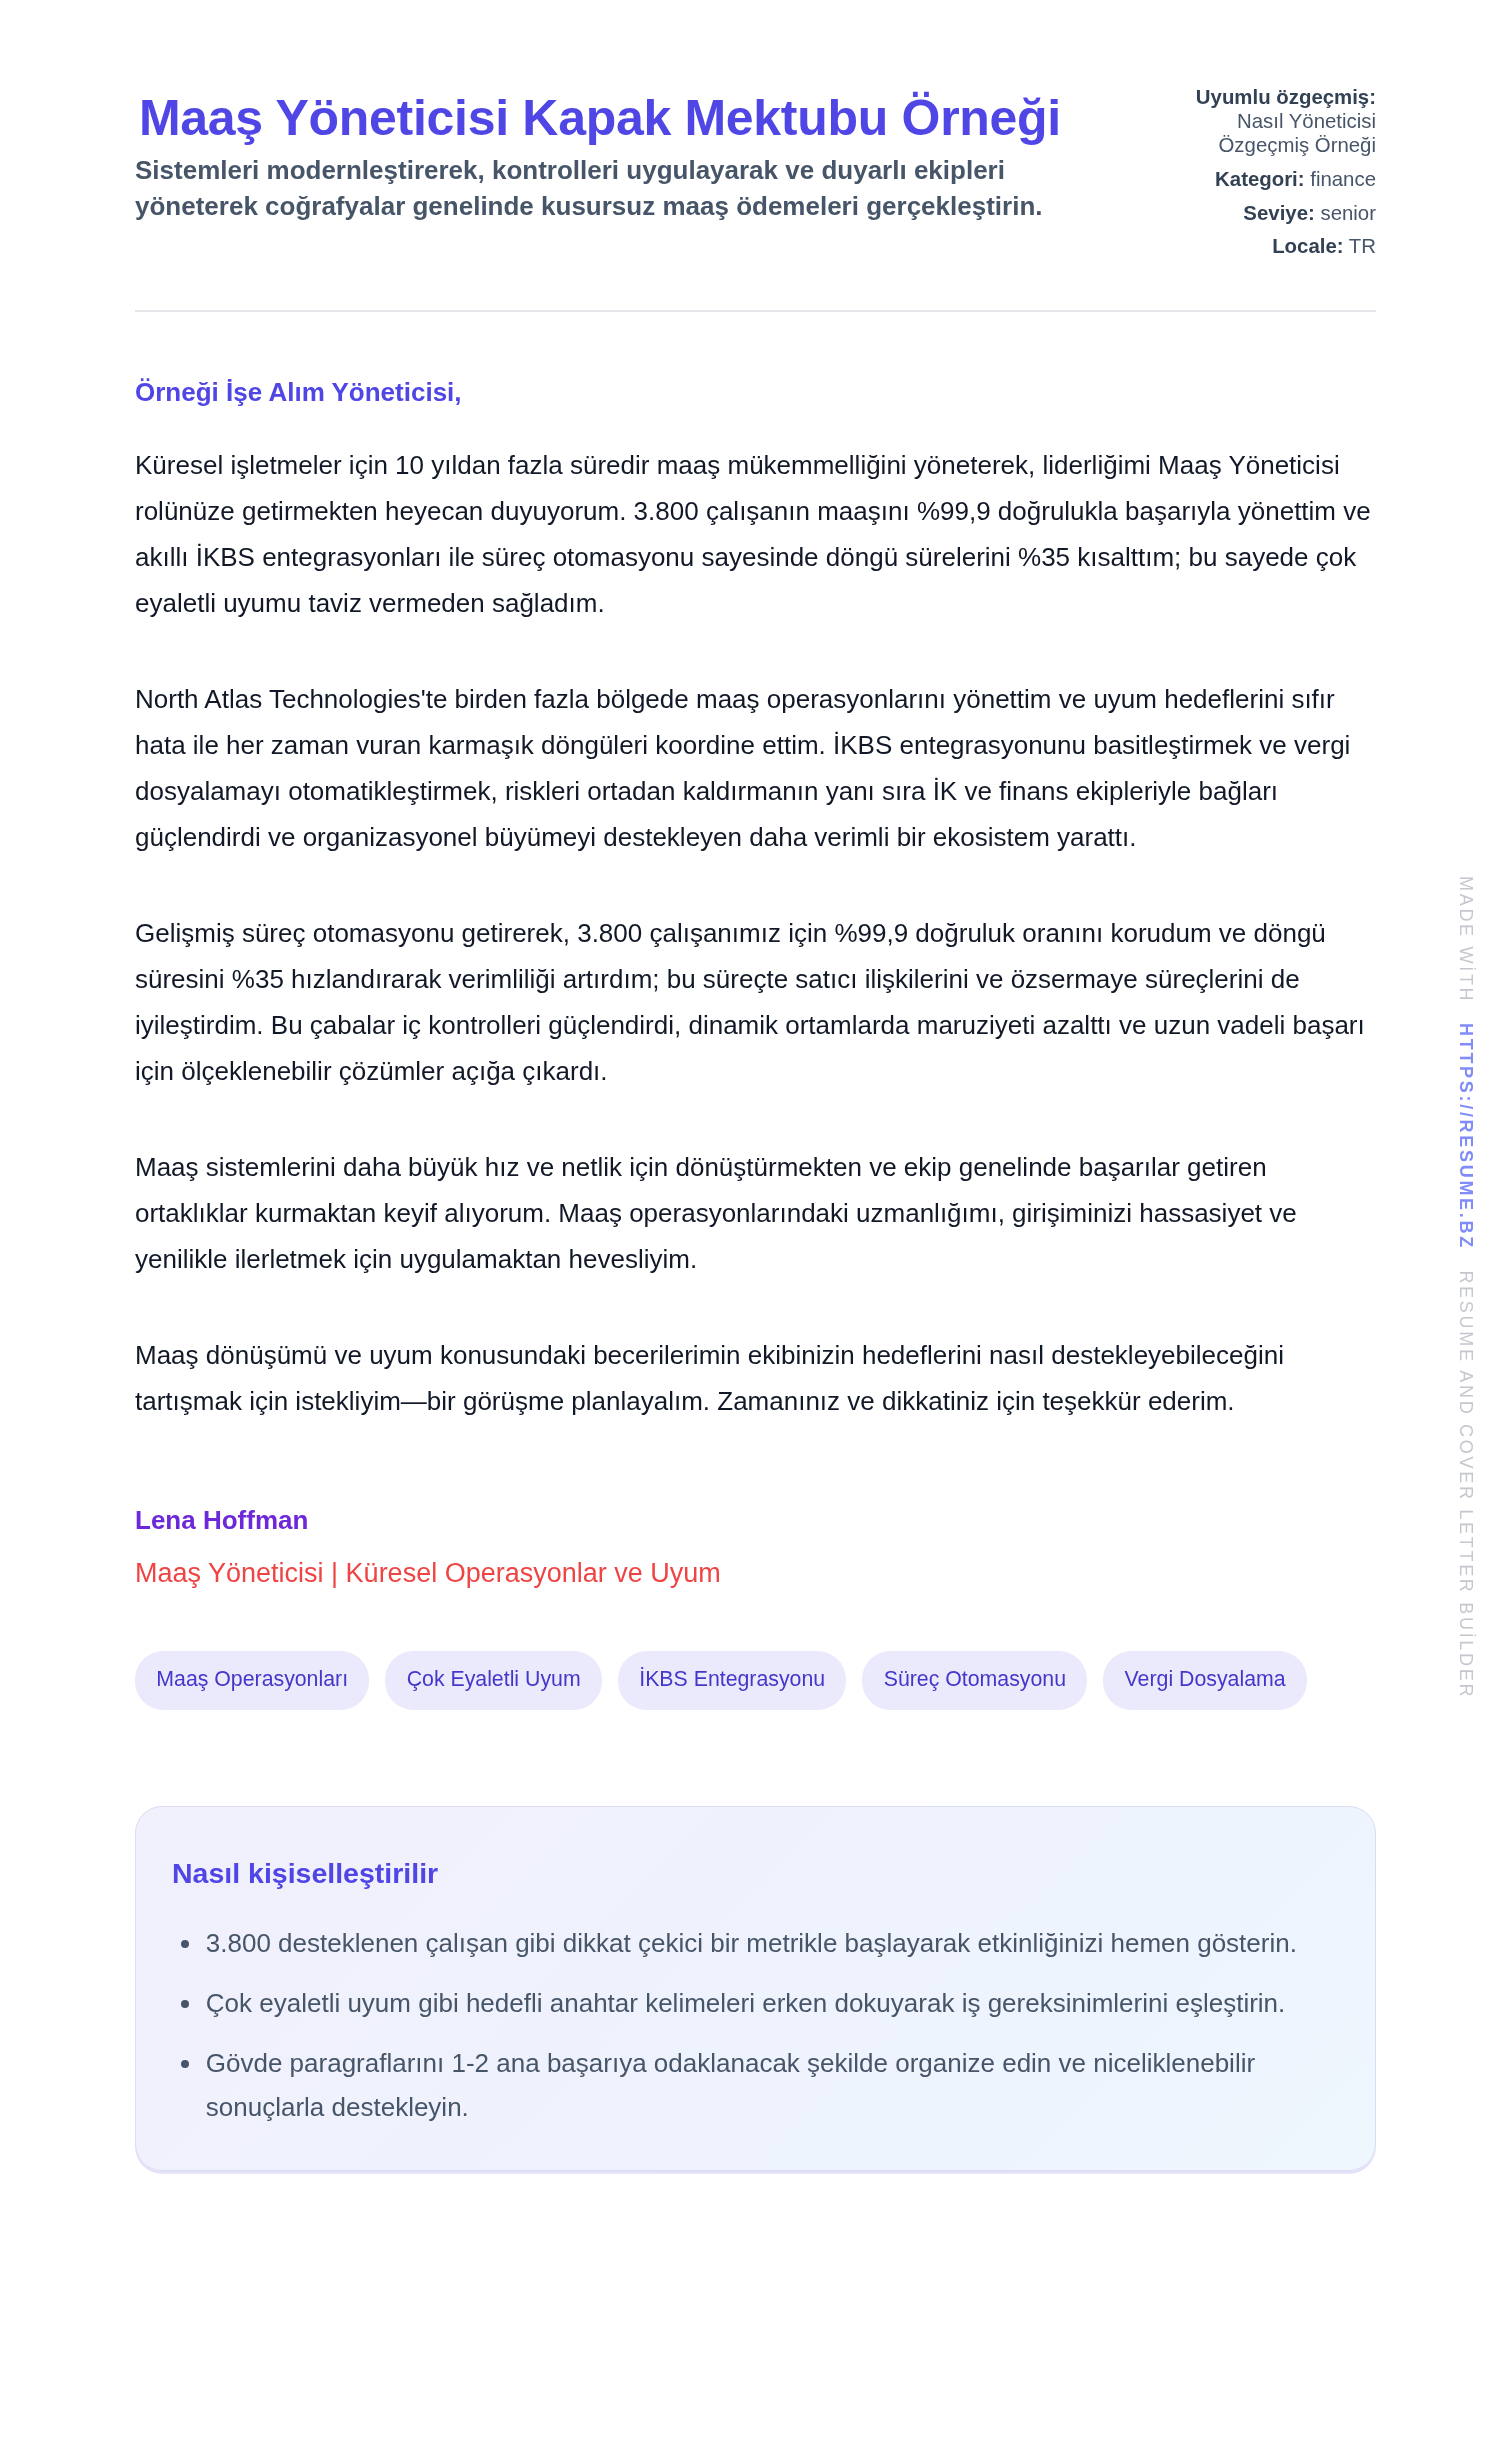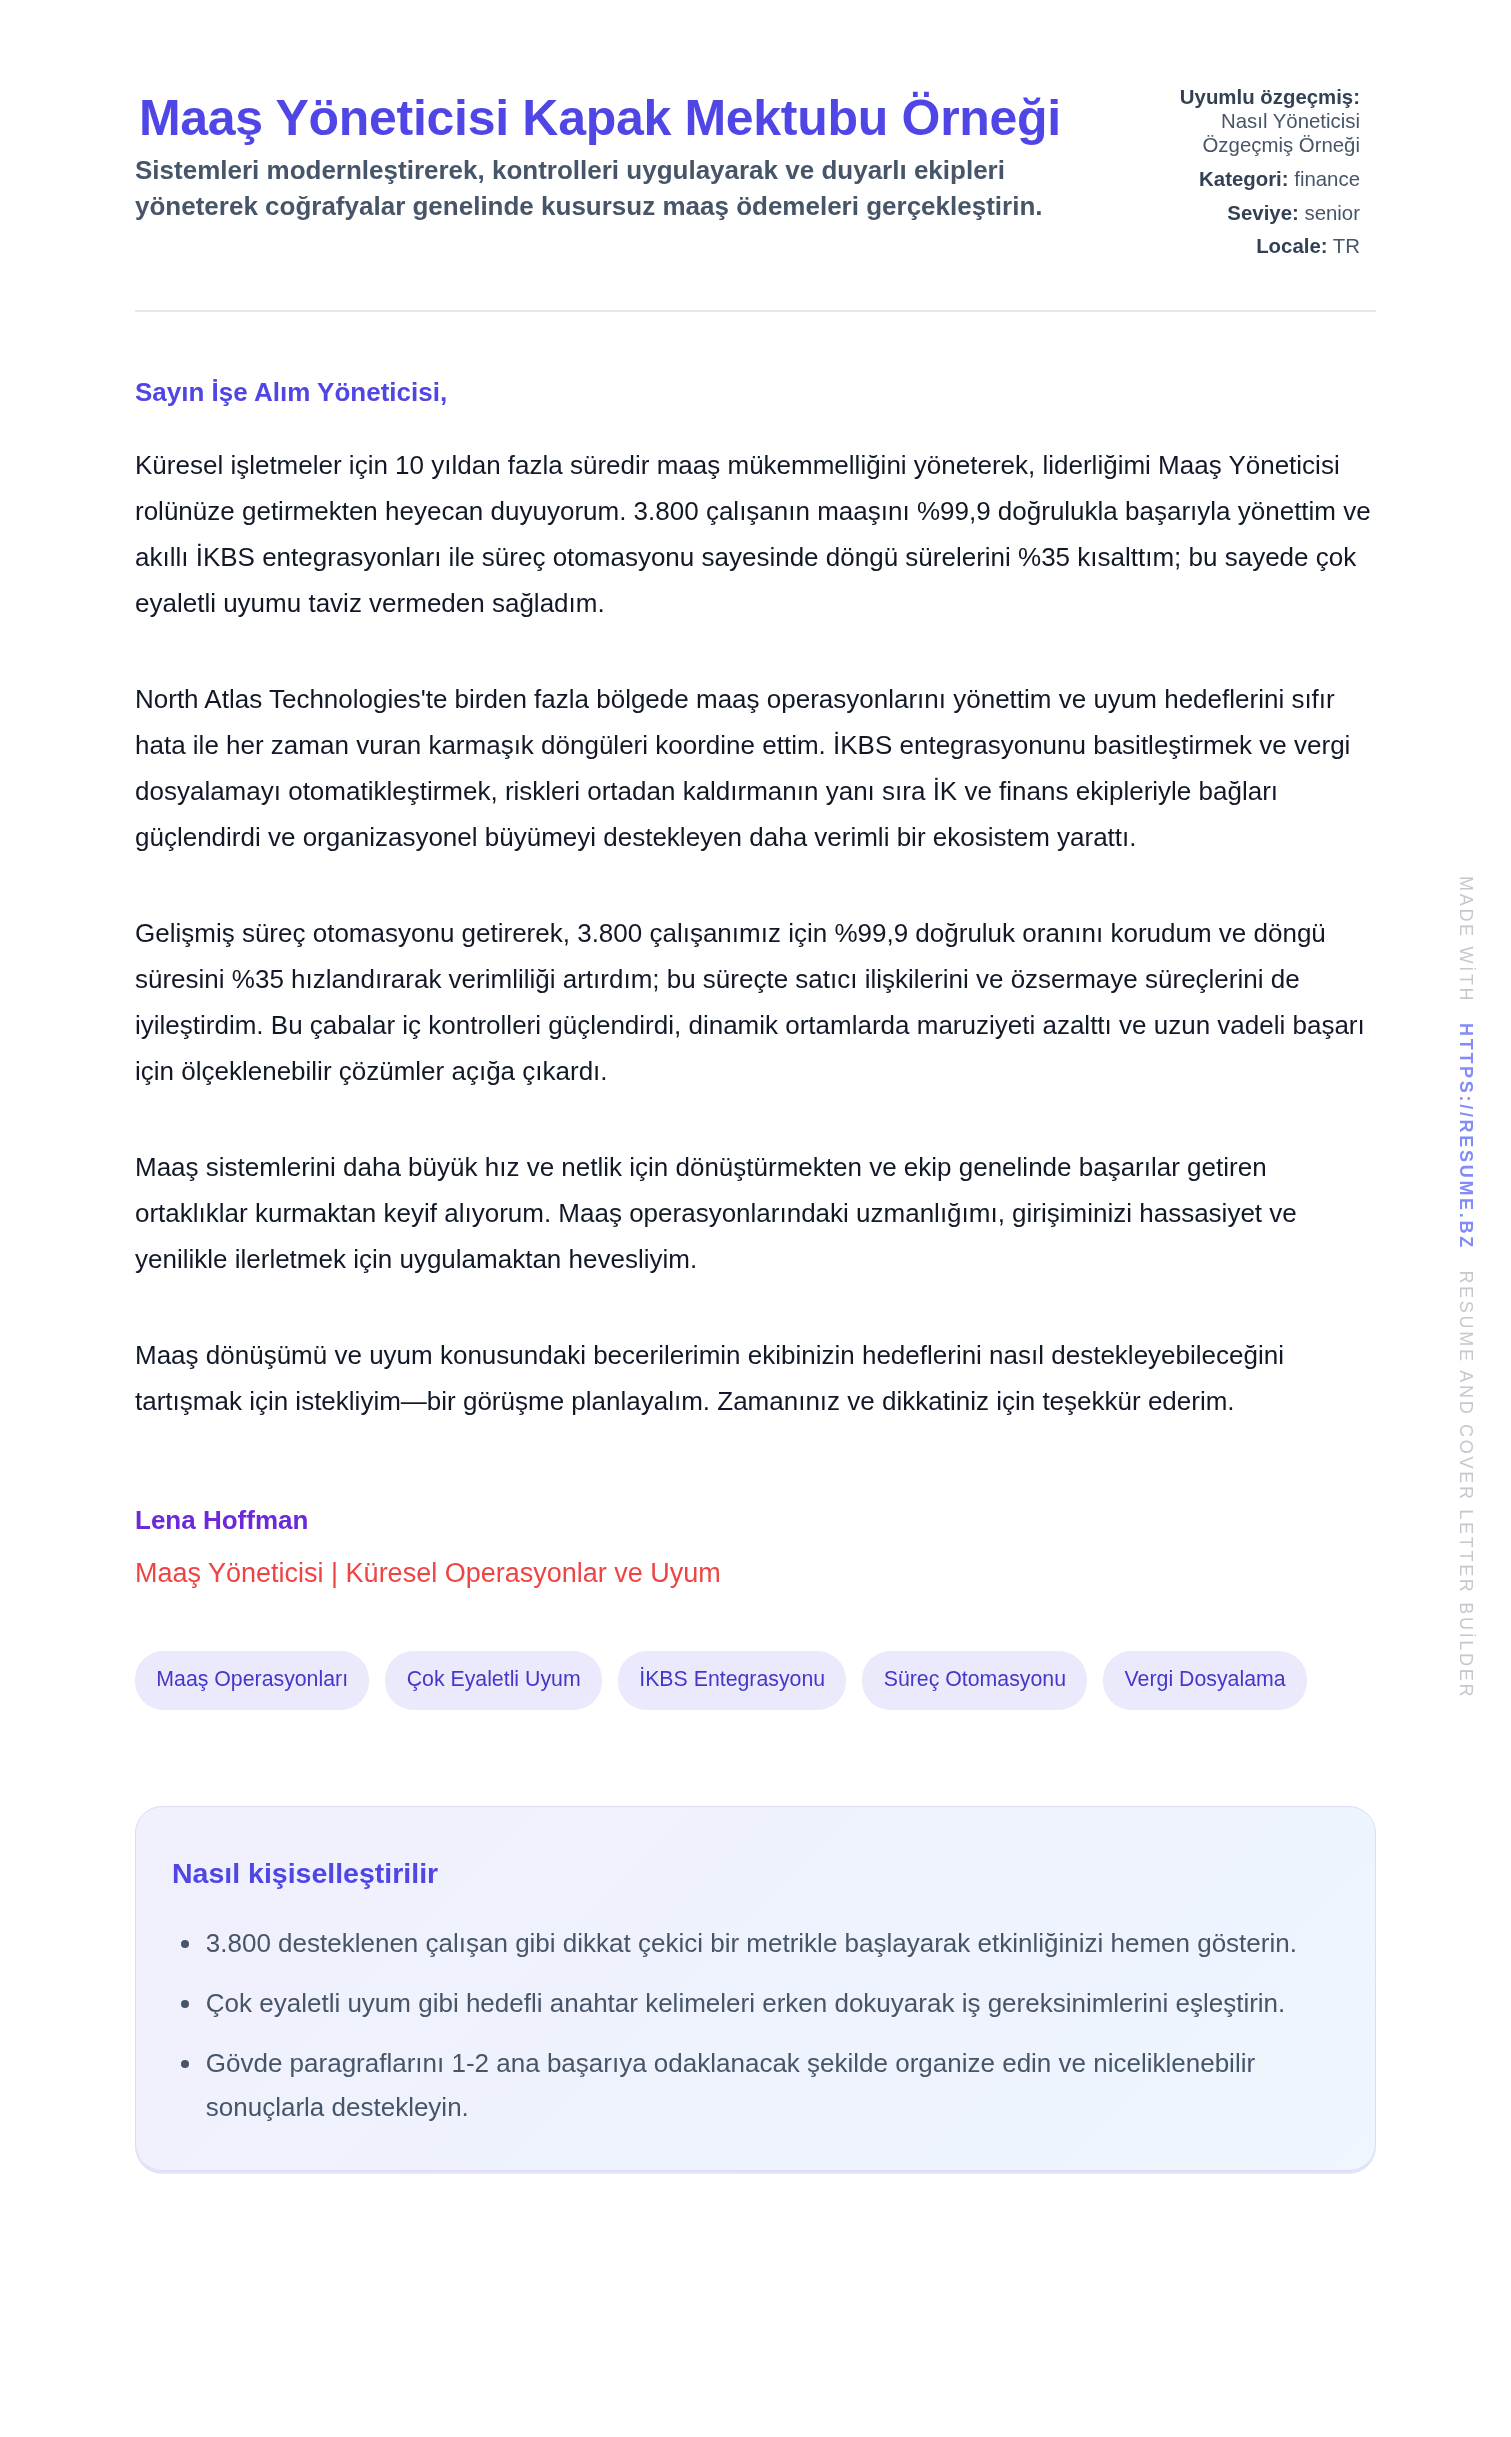--- a/index.html
+++ b/index.html
@@ -35,21 +35,21 @@
     .subtitle {
       margin: 0;
       font-size: 26px;
       line-height: 36px;
       font-weight: 700;
       color: #475569;
       width: 996px;
     }
     .meta {
       position: absolute;
-      right: 16px;
+      right: 0;
       top: 85px;
       text-align: right;
       font-size: 20.4px;
       color: #475569;
       width: 231px;
     }
     .meta .row { line-height: 24px; margin-bottom: 9.8px; }
     .meta .row.first { margin-bottom: 9.8px; }
     .meta b { color: #334155; font-weight: 700; }
     .greeting {
@@ -167,21 +167,21 @@
         <span>senior</span>
       </div>
       <div class="row">
         <b>Locale:</b>
         <span>TR</span>
       </div>
     </div>
   </header>
 
   <section>
-    <p class="greeting">Sayın İşe Alım Yöneticisi,</p>
+    <p class="greeting">Örneği İşe Alım Yöneticisi,</p>
     <p class="para p0">Küresel işletmeler için 10 yıldan fazla süredir maaş mükemmelliğini yöneterek, liderliğimi Maaş Yöneticisi rolünüze getirmekten heyecan duyuyorum. 3.800 çalışanın maaşını %99,9 doğrulukla başarıyla yönettim ve akıllı İKBS entegrasyonları ile süreç otomasyonu sayesinde döngü sürelerini %35 kısalttım; bu sayede çok eyaletli uyumu taviz vermeden sağladım.</p>
     <p class="para p1">North Atlas Technologies'te birden fazla bölgede maaş operasyonlarını yönettim ve uyum hedeflerini sıfır hata ile her zaman vuran karmaşık döngüleri koordine ettim. İKBS entegrasyonunu basitleştirmek ve vergi dosyalamayı otomatikleştirmek, riskleri ortadan kaldırmanın yanı sıra İK ve finans ekipleriyle bağları güçlendirdi ve organizasyonel büyümeyi destekleyen daha verimli bir ekosistem yarattı.</p>
     <p class="para p2">Gelişmiş süreç otomasyonu getirerek, 3.800 çalışanımız için %99,9 doğruluk oranını korudum ve döngü süresini %35 hızlandırarak verimliliği artırdım; bu süreçte satıcı ilişkilerini ve özsermaye süreçlerini de iyileştirdim. Bu çabalar iç kontrolleri güçlendirdi, dinamik ortamlarda maruziyeti azalttı ve uzun vadeli başarı için ölçeklenebilir çözümler açığa çıkardı.</p>
     <p class="para p3">Maaş sistemlerini daha büyük hız ve netlik için dönüştürmekten ve ekip genelinde başarılar getiren ortaklıklar kurmaktan keyif alıyorum. Maaş operasyonlarındaki uzmanlığımı, girişiminizi hassasiyet ve yenilikle ilerletmek için uygulamaktan hevesliyim.</p>
     <p class="para p4">Maaş dönüşümü ve uyum konusundaki becerilerimin ekibinizin hedeflerini nasıl destekleyebileceğini tartışmak için istekliyim—bir görüşme planlayalım. Zamanınız ve dikkatiniz için teşekkür ederim.</p>
 
     <div class="signature">
       <div class="sig-name">Lena Hoffman</div>
       <div class="sig-role">Maaş Yöneticisi | Küresel Operasyonlar ve Uyum</div>
     </div>

